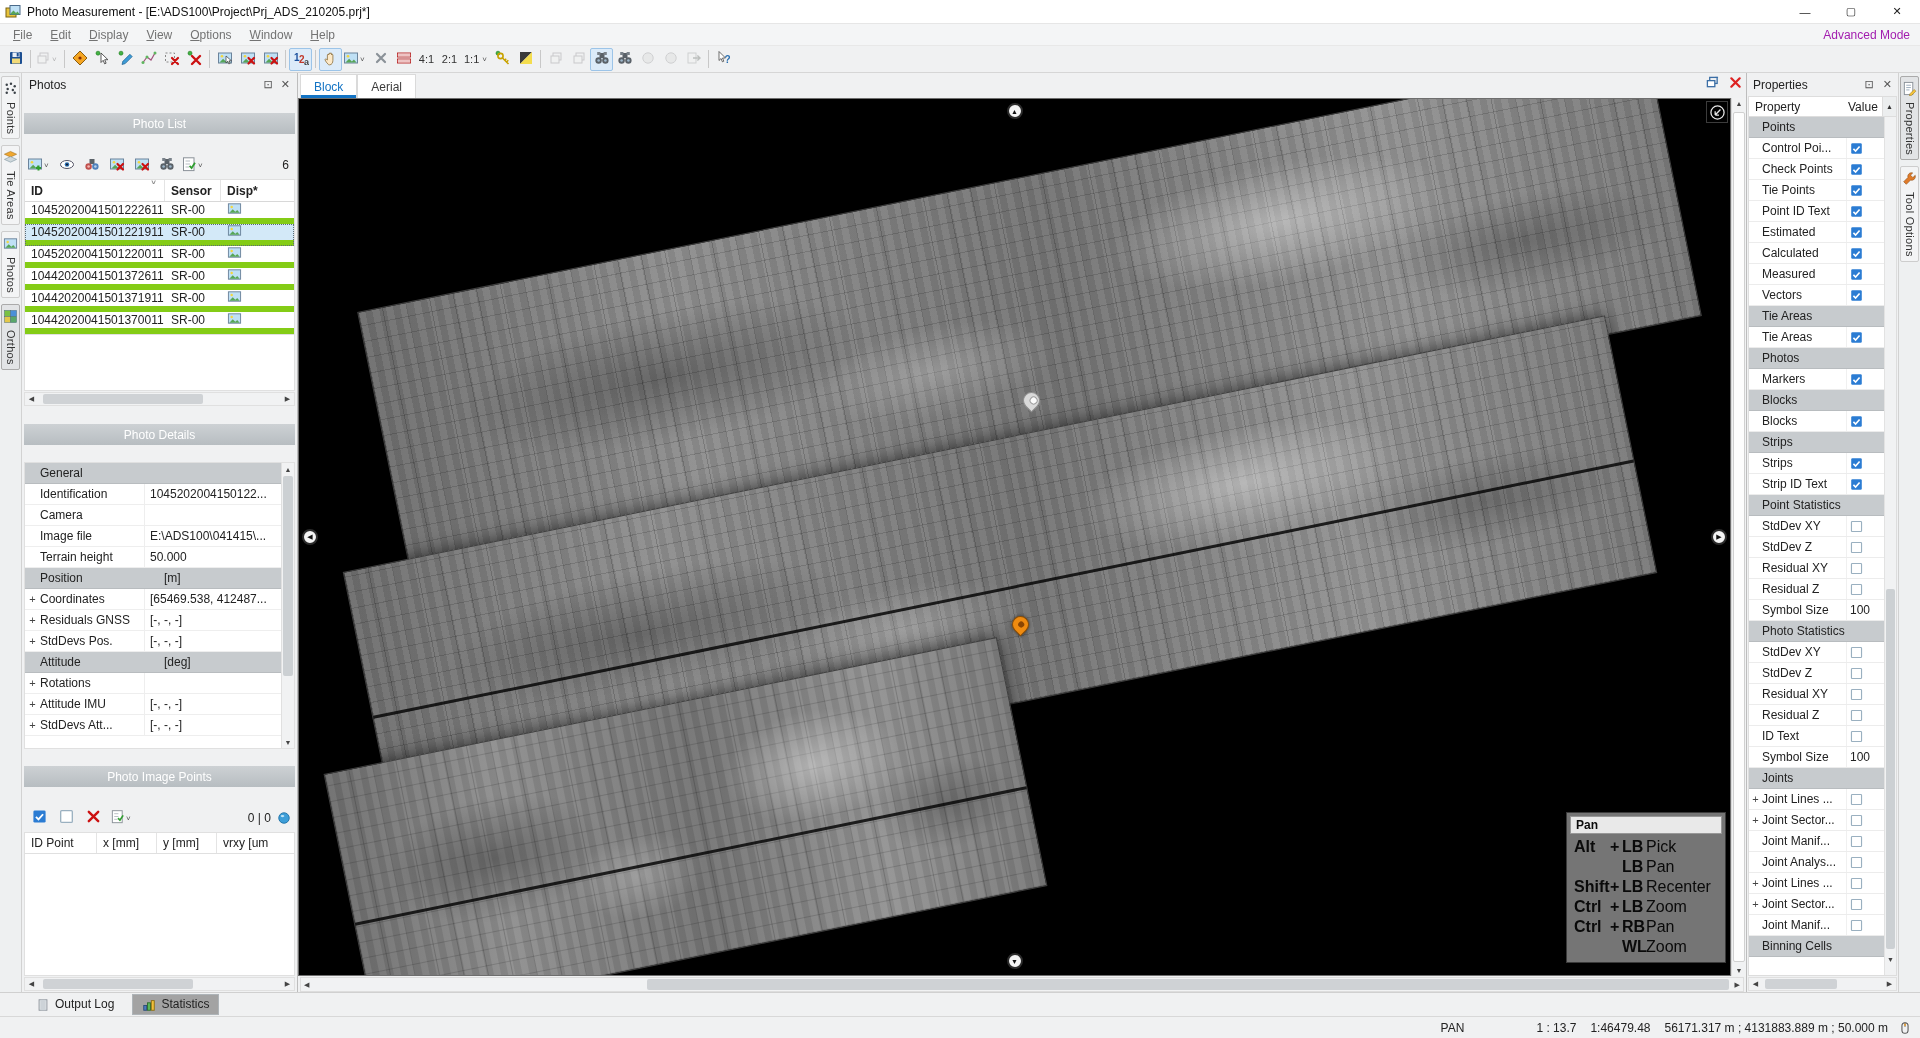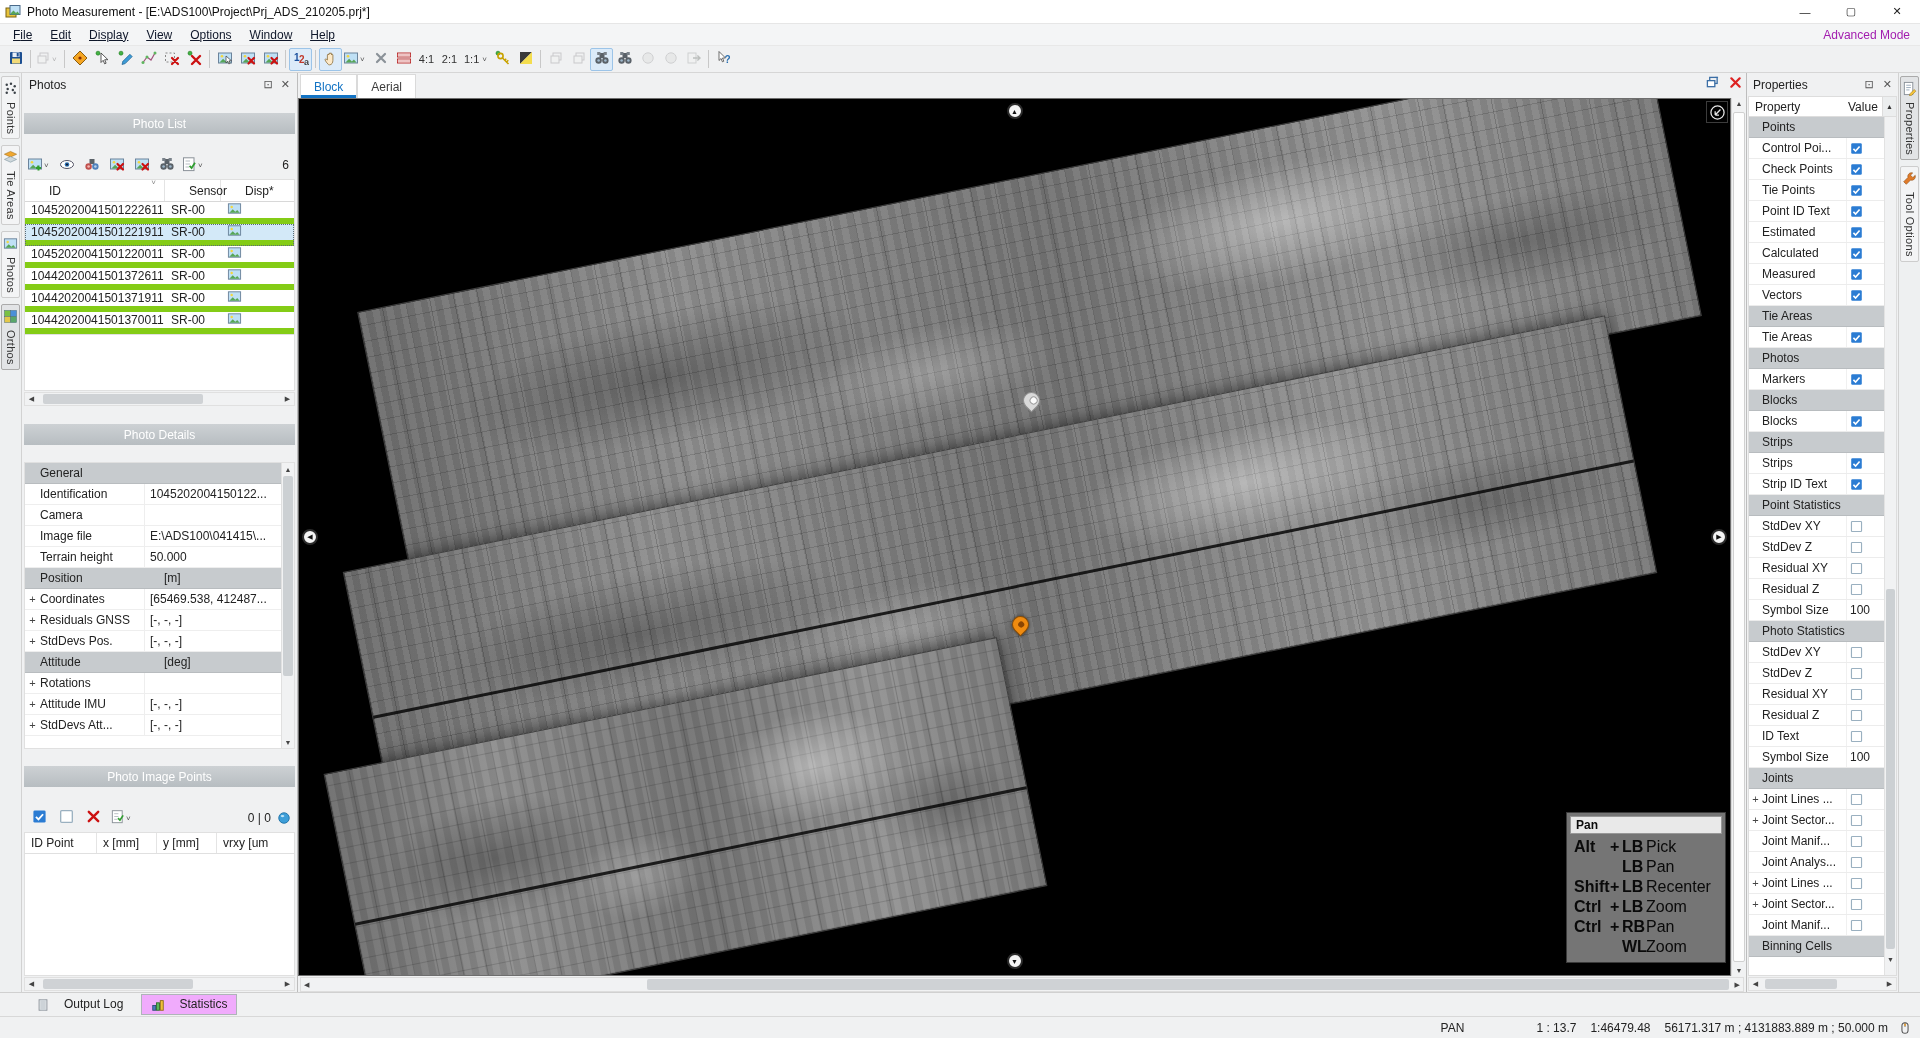--- a/index.html
+++ b/index.html
@@ -8,21 +8,21 @@
 
   
   .titlebar { height:24px; background:#fff; display:flex; align-items:center; padding-left:5px; gap:6px; border-bottom:1px solid #e6e6e6; flex:0 0 auto; }
   .titlebar .app-ico { width:16px; height:16px; }
   .titlebar .title { font-size:12px; color:#111; }
   .win-ctrls { margin-left:auto; display:flex; height:100%; }
   .win-ctrl { width:46px; display:flex; align-items:center; justify-content:center; font-size:11px; color:#222; }
 
   
   .menubar { height:21px; background:#f4f5f6; display:flex; align-items:center; padding-left:4px; flex:0 0 auto; }
-  .menu-item { display:inline-block; padding:2px 9px; color:#0f172a;text-decoration:underline; }
+  .menu-item { display:inline-block; padding:2px 9px; color:#737373; }
   .menu-item::first-letter { text-decoration:underline; }
   .adv-mode { margin-left:auto; padding-right:10px; color:#a21caf; }
 
   
   .toolbar { height:28px; background:#f0f1f2; border-top:1px solid #e8e8e8; border-bottom:1px solid #d6d6d6; display:flex; align-items:center; padding:0 4px; flex:0 0 auto; }
   .tb-btn { min-width:23px; height:23px; display:flex; align-items:center; justify-content:center; border:1px solid transparent; border-radius:2px; gap:1px; }
   .tb-btn svg { width:16px; height:16px; }
   .tb-btn.active { background:#dcebf9; border-color:#9cc4e8; }
   .tb-btn.disabled { opacity:.4; filter:grayscale(.9); }
   .tb-btn .tb-label { font-size:11px; color:#333; padding:0 2px; }
@@ -41,21 +41,21 @@
 
   
   .photos-panel { width:276px; background:#f0f1f2; border-right:1px solid #bdbdbd; display:flex; flex-direction:column; flex:0 0 auto; min-height:0; }
   .panel-title { height:23px; display:flex; align-items:center; padding:0 7px; color:#222; flex:0 0 auto; }
   .panel-title .pt-btns { margin-left:auto; display:flex; gap:8px; color:#555; font-size:11px; }
   .sec-head { height:21px; margin:17px 2px; background:linear-gradient(#cdd1d4,#b7bdc1); color:#fff; display:flex; align-items:center; justify-content:center; font-size:12px; flex:0 0 auto; }
   .list-toolbar { height:28px; display:flex; align-items:center; gap:2px; padding:0 4px; flex:0 0 auto; }
   .list-toolbar .count { margin-left:auto; padding-right:4px; color:#222; }
   .ptable { background:#fff; border:1px solid #e0e0e0; margin:0 2px; }
   .ptable-head { display:grid; grid-template-columns:140px 56px 1fr; height:22px; align-items:center; border-bottom:1px solid #d8d8d8; color:#222; }
-  .ptable-head > div { padding-left:24px; border-right:1px solid #e4e4e4; height:100%; display:flex; align-items:center; position:relative; }
+  .ptable-head > div { padding-left:6px; border-right:1px solid #e4e4e4; height:100%; display:flex; align-items:center; position:relative;font-weight:bold; }
   .sort-chev { position:absolute; right:8px; top:-2px; font-size:8px; color:#888; }
   .prow-photo { display:grid; grid-template-columns:140px 56px 1fr; height:22px; align-items:center; border-bottom:6px solid #84cc16; }
   .prow-photo > div { padding-left:6px; font-size:12px; color:#222; white-space:nowrap; overflow:hidden; }
   .prow-photo.selected { background:#d3e9f8; outline:1px dotted #5a6a75; outline-offset:-1px; }
   .list-fill { background:#fff; margin:0 2px; border:1px solid #e0e0e0; border-top:none; flex:0 0 56px; }
   .hscroll { height:14px; margin:1px 2px; background:#f1f2f3; border:1px solid #e0e0e0; position:relative; flex:0 0 auto; }
   .hscroll .arr { position:absolute; top:0; width:13px; height:100%; display:flex; align-items:center; justify-content:center; font-size:7px; color:#444; }
   .hscroll .arr.l { left:0; } .hscroll .arr.r { right:0; }
   .hscroll .thumb { position:absolute; top:1px; bottom:1px; background:#cfd2d5; border-radius:2px; }
 
@@ -131,23 +131,23 @@
   .prow { display:grid; grid-template-columns:13px 1fr 38px; height:21px; align-items:center; border-bottom:1px solid #ececec; font-size:12px; color:#222; }
   .prow .exp { text-align:center; font-size:11px; color:#444; }
   .prow .plab { white-space:nowrap; overflow:hidden; padding-right:2px; }
   .prow .pval { display:flex; align-items:center; height:100%; border-left:1px solid #f0f0f0; padding-left:3px; }
   .prow .pval svg { width:13px; height:13px; }
   .prow.group { background:#c7cbce; border-bottom:1px solid #b8bcbf; }
   .props-vscroll { width:12px; background:#f1f2f3; border-left:1px solid #e2e2e2; position:relative; flex:0 0 auto; }
 
   
   .bottom-tabs { height:24px; background:#f0f1f2; border-top:1px solid #d0d0d0; display:flex; align-items:center; gap:8px; padding-left:26px; flex:0 0 auto; }
-  .btab { display:flex; align-items:center; gap:14px; padding:2px 9px; color:#222; border:1px solid transparent; }
+  .btab { display:flex; align-items:center; gap:5px; padding:2px 9px; color:#222; border:1px solid transparent; }
   .btab svg { width:14px; height:14px; }
-  .btab.active { background:#f0abfc; border-color:#aeb4b8; }
+  .btab.active { background:#a3a3a3; border-color:#aeb4b8; }
   .statusbar { height:22px; background:#f0f1f2; border-top:1px solid #d8d8d8; display:flex; align-items:center; color:#222; flex:0 0 auto; padding-right:8px; }
   .statusbar .sb-tool { margin-left:auto; }
   .statusbar .sb-nums { display:flex; gap:14px; margin-left:72px; margin-right:10px; }
   .statusbar svg { width:14px; height:14px; }
 </style>
 </head>
 <body>
 
 <div id="app">
 

